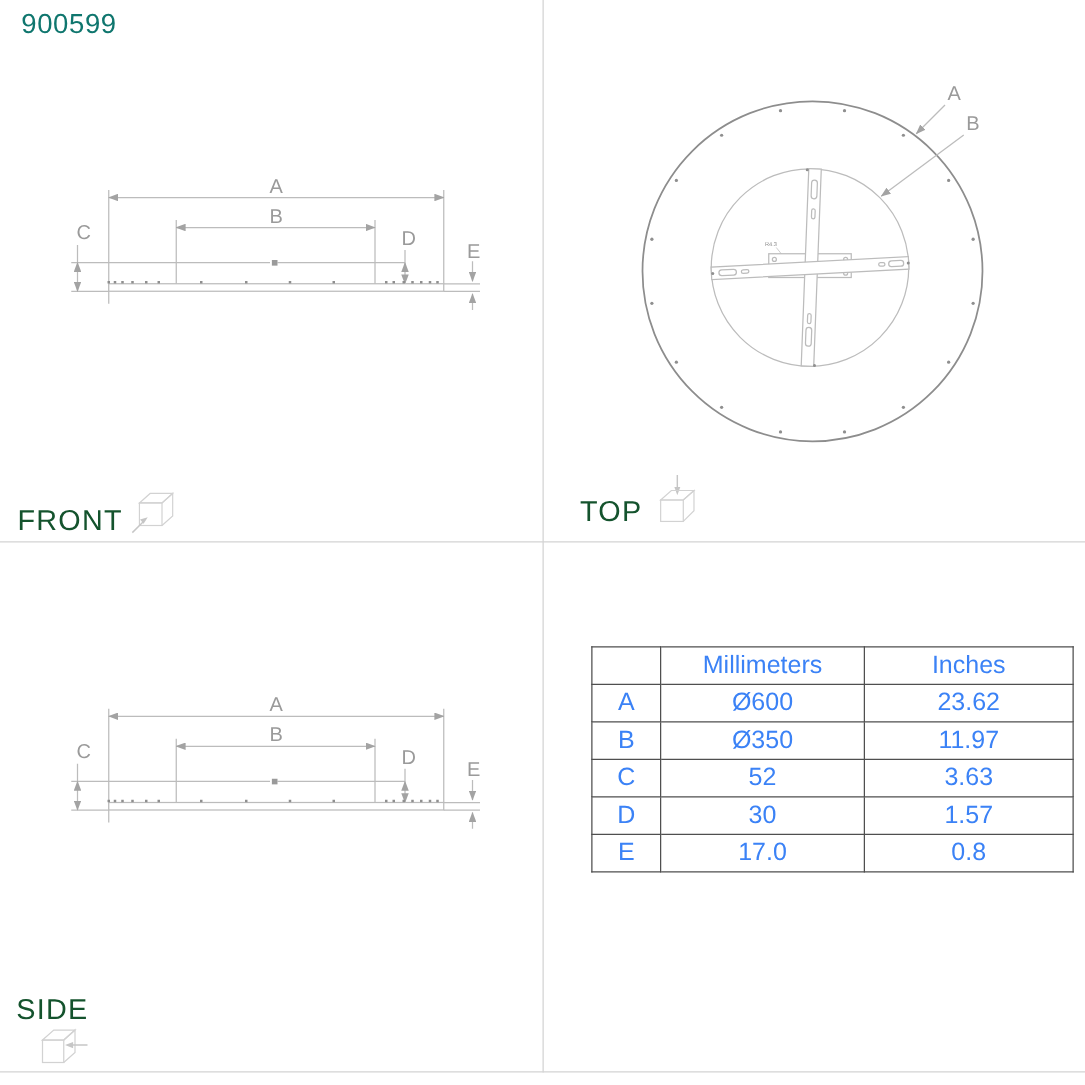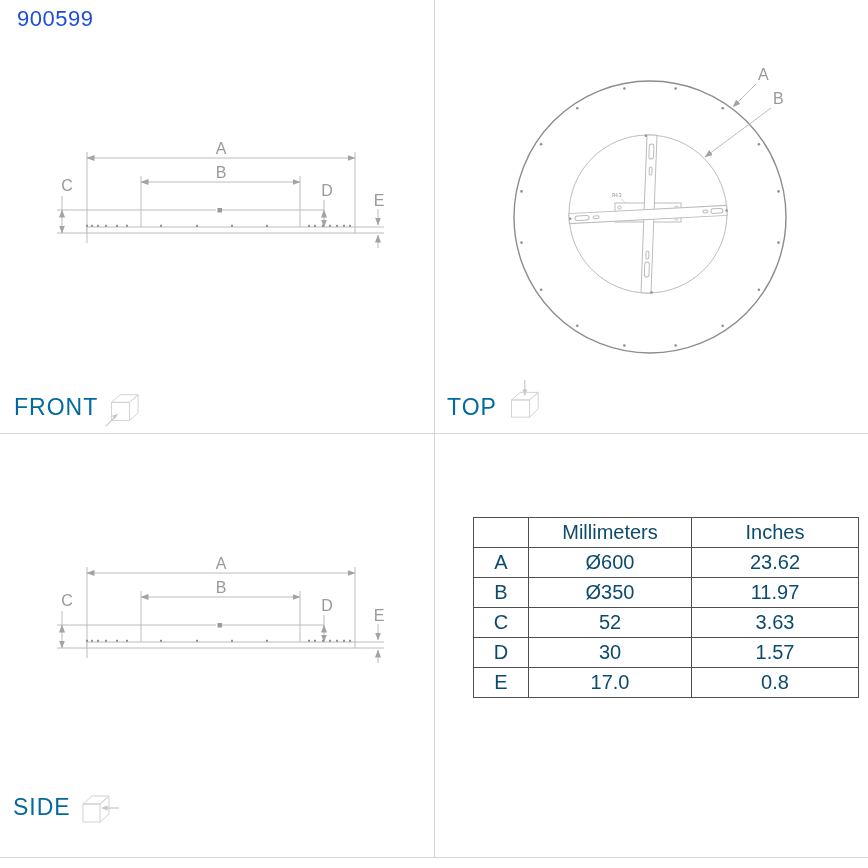--- a/index.html
+++ b/index.html
@@ -4,30 +4,30 @@
 <style>
   html,body { margin:0; padding:0; background:#ffffff; }
   .page {
     position:relative; width:868px; height:868px; background:#fff;
     font-family:"Liberation Sans", sans-serif; overflow:hidden;
   }
   .abs { position:absolute; }
   .divider { position:absolute; background:#d4d4d4; }
   .part-number {
     position:absolute; left:17px; top:6px;
-    font-size:22px; color:#1d4ed8; letter-spacing:0.5px;text-align:center;
+    font-size:22px; color:#0f766e; letter-spacing:0.5px;text-align:center;
   }
   .view-label {
-    position:absolute; display:flex; align-items:flex-start; gap:5px;
-    color:#0369a1; font-size:23px; letter-spacing:1px; line-height:1;
+    position:absolute; display:flex; align-items:flex-end; gap:5px;
+    color:#14532d; font-size:23px; letter-spacing:1px; line-height:1;
   }
   .view-label svg { flex:0 0 auto; }
   .dim-table {
     position:absolute; left:473px; top:517px;
-    border-collapse:collapse; font-size:20px; color:#0c4a6e;
+    border-collapse:collapse; font-size:20px; color:#3b82f6;
   }
   .dim-table td {
     border:1px solid #4f4f4f; height:29px; padding:0 6px;
     text-align:center; vertical-align:middle; white-space:nowrap;
   }
   .dim-table .c-key { width:42px; }
   .dim-table .c-mm  { width:150px; }
   .dim-table .c-in  { width:154px; }
   svg text { font-family:"Liberation Sans", sans-serif; }
 </style>
@@ -223,34 +223,34 @@
       <g stroke="#d2d2d2" stroke-width="1" fill="none">
         <path d="M9,13 L18,5 L37,5 L28,13 Z"></path>
         <rect x="9" y="13" width="19" height="19"></rect>
         <path d="M28,13 L37,5 L37,24 L28,32"></path>
       </g>
       <line x1="3" y1="38" x2="12" y2="29" stroke="#c6c6c6" stroke-width="1.2"></line>
       <polygon points="16,25 9.5,27 12.5,30.5" fill="#c6c6c6"></polygon>
     </svg>
   </div>
 
-  <div class="view-label" style="left:447px; top:396px;">
+  <div class="view-label" style="left:464px; top:396px;">
     <span>TOP</span>
     <svg width="40" height="42" viewBox="0 0 42 44" style="margin-top:-17px;">
       <line x1="24" y1="1" x2="24" y2="12" stroke="#c6c6c6" stroke-width="1.2"></line>
       <polygon points="24,18 21.5,11 26.5,11" fill="#c6c6c6"></polygon>
       <g stroke="#d2d2d2" stroke-width="1" fill="none">
         <path d="M10,22 L19,14 L38,14 L29,22 Z"></path>
         <rect x="10" y="22" width="19" height="18"></rect>
         <path d="M29,22 L38,14 L38,31 L29,40"></path>
       </g>
     </svg>
   </div>
 
-  <div class="view-label" style="left:13px; top:796px;">
+  <div class="view-label" style="left:13px; top:796px;flex-direction:column;">
     <span>SIDE</span>
     <svg width="44" height="36" viewBox="0 0 44 36" style="margin-top:-5px;">
       <g stroke="#d2d2d2" stroke-width="1" fill="none">
         <path d="M7,13 L16,5 L33,5 L24,13 Z"></path>
         <rect x="7" y="13" width="17" height="18"></rect>
         <path d="M24,13 L33,5 L33,23 L24,31"></path>
       </g>
       <line x1="43" y1="17" x2="31" y2="17" stroke="#c6c6c6" stroke-width="1.2"></line>
       <polygon points="25,17 31.5,14.5 31.5,19.5" fill="#c6c6c6"></polygon>
     </svg>

